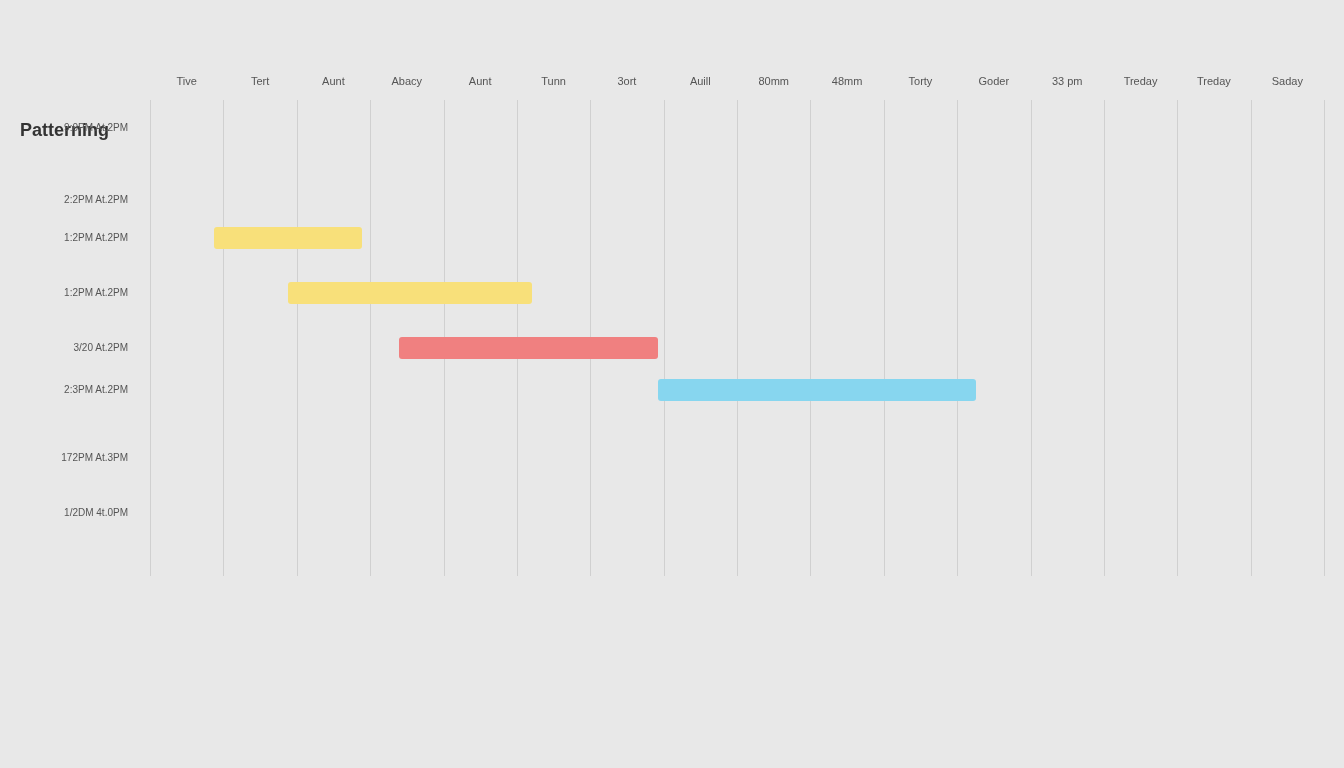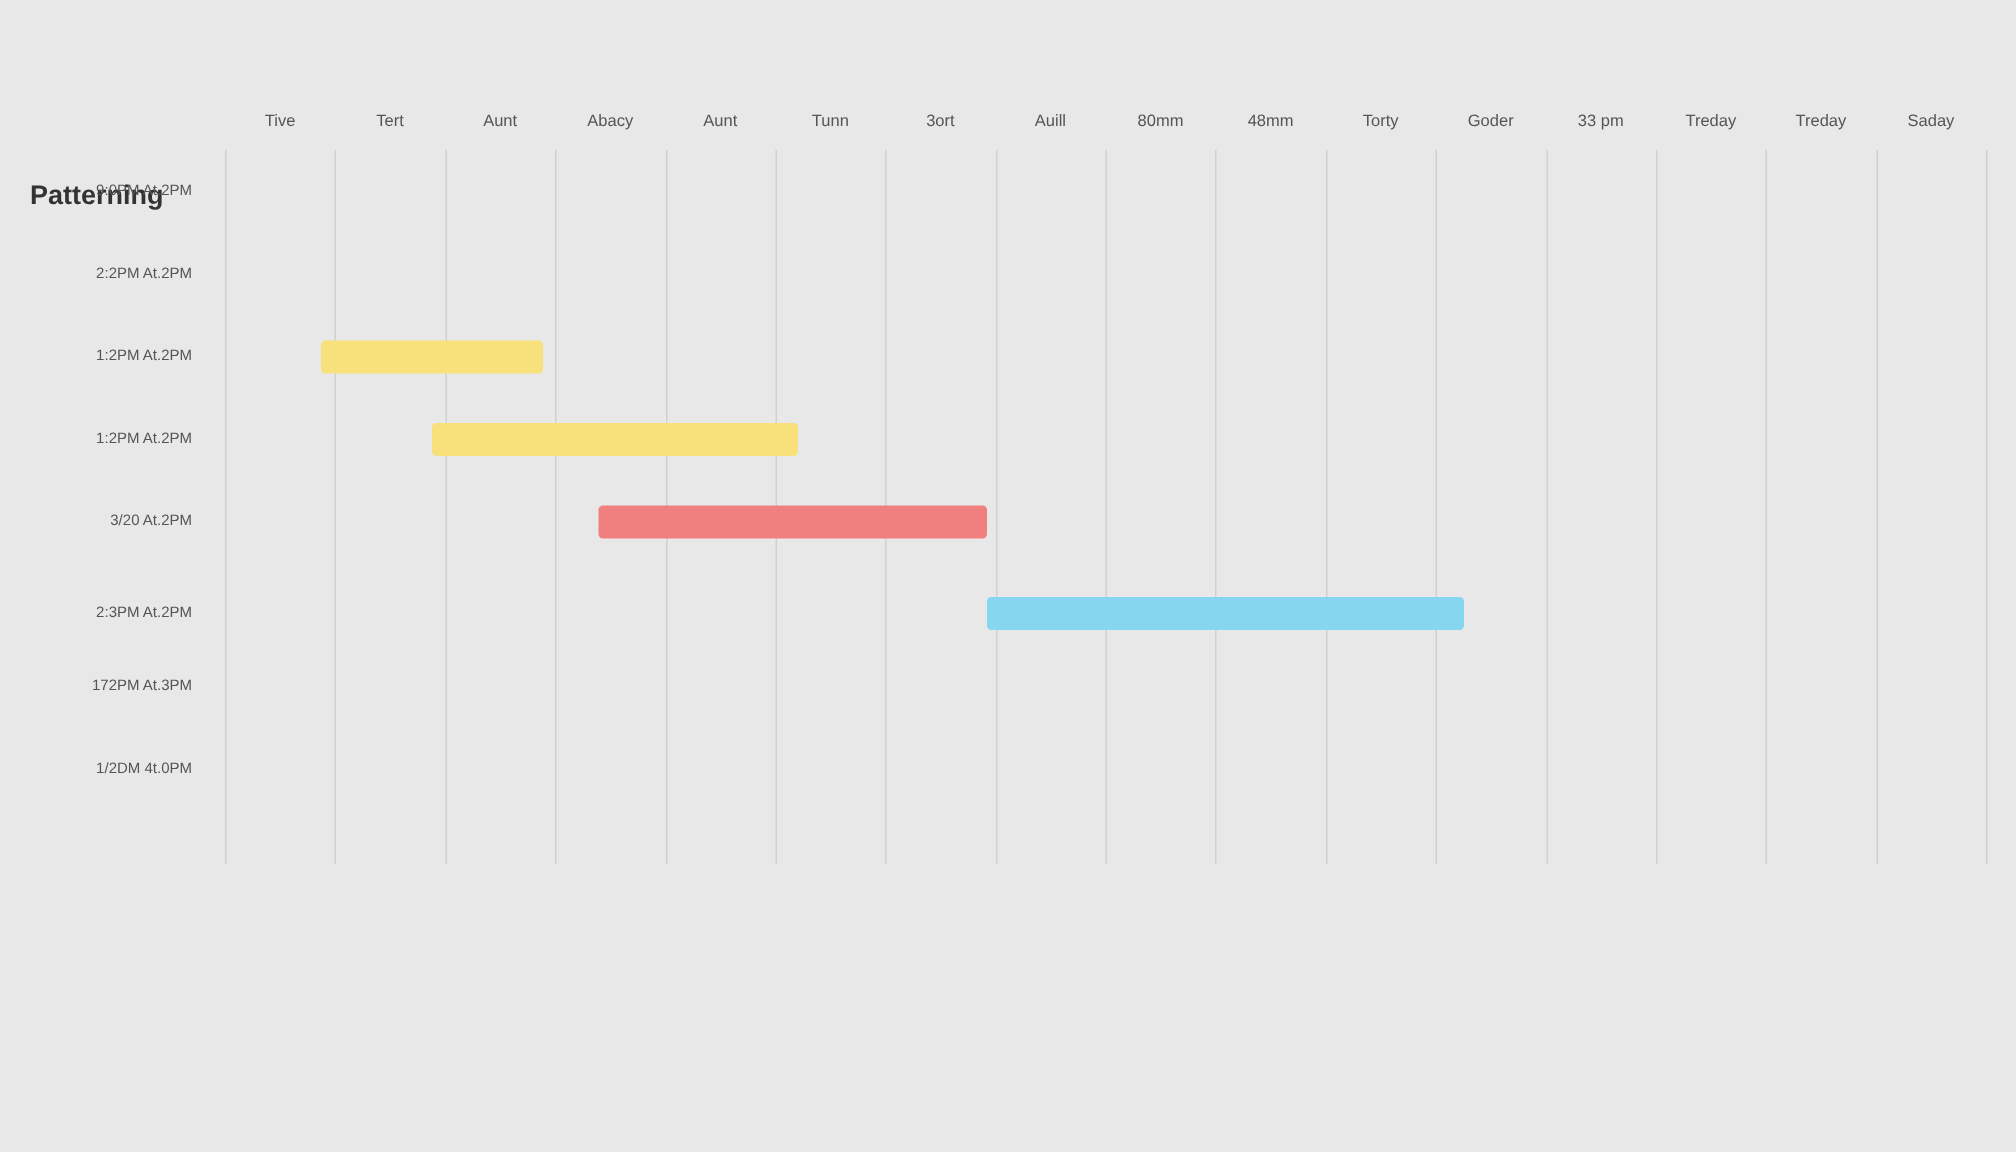--- a/index.html
+++ b/index.html
@@ -129,21 +129,21 @@
       <div class="vertical-line" style="left: 68.75%;"></div>
       <div class="vertical-line" style="left: 75%;"></div>
       <div class="vertical-line" style="left: 81.25%;"></div>
       <div class="vertical-line" style="left: 87.5%;"></div>
       <div class="vertical-line" style="left: 93.75%;"></div>
       <div class="vertical-line" style="left: 100%;"></div>
       <div class="row-container" style="top: 0px;">
         <div class="row-label">9:0PM At.2PM</div>
         <div class="row-track"></div>
       </div>
-      <div class="row-container" style="top: 55px;">
+      <div class="row-container" style="top: 72px;">
         <div class="row-label">2:2PM At.2PM</div>
         <div class="row-track"></div>
       </div>
       <div class="row-container" style="top: 110px;">
         <div class="row-label">1:2PM At.2PM</div>
         <div class="row-track">
           <div class="bar bar-yellow" style="left: 6.25%; width: 12.5%;"></div>
         </div>
       </div>
       <div class="row-container" style="top: 165px;">
@@ -151,21 +151,21 @@
         <div class="row-track">
           <div class="bar bar-yellow" style="left: 12.5%; width: 20.625%;"></div>
         </div>
       </div>
       <div class="row-container" style="top: 220px;">
         <div class="row-label">3/20 At.2PM</div>
         <div class="row-track">
           <div class="bar bar-red" style="left: 21.875%; width: 21.875%;"></div>
         </div>
       </div>
-      <div class="row-container" style="top: 281px;">
+      <div class="row-container" style="top: 262px;">
         <div class="row-label">2:3PM At.2PM</div>
         <div class="row-track">
           <div class="bar bar-blue" style="left: 43.75%; width: 26.875%;"></div>
         </div>
       </div>
       <div class="row-container" style="top: 330px;">
         <div class="row-label">172PM At.3PM</div>
         <div class="row-track"></div>
       </div>
       <div class="row-container" style="top: 385px;">

